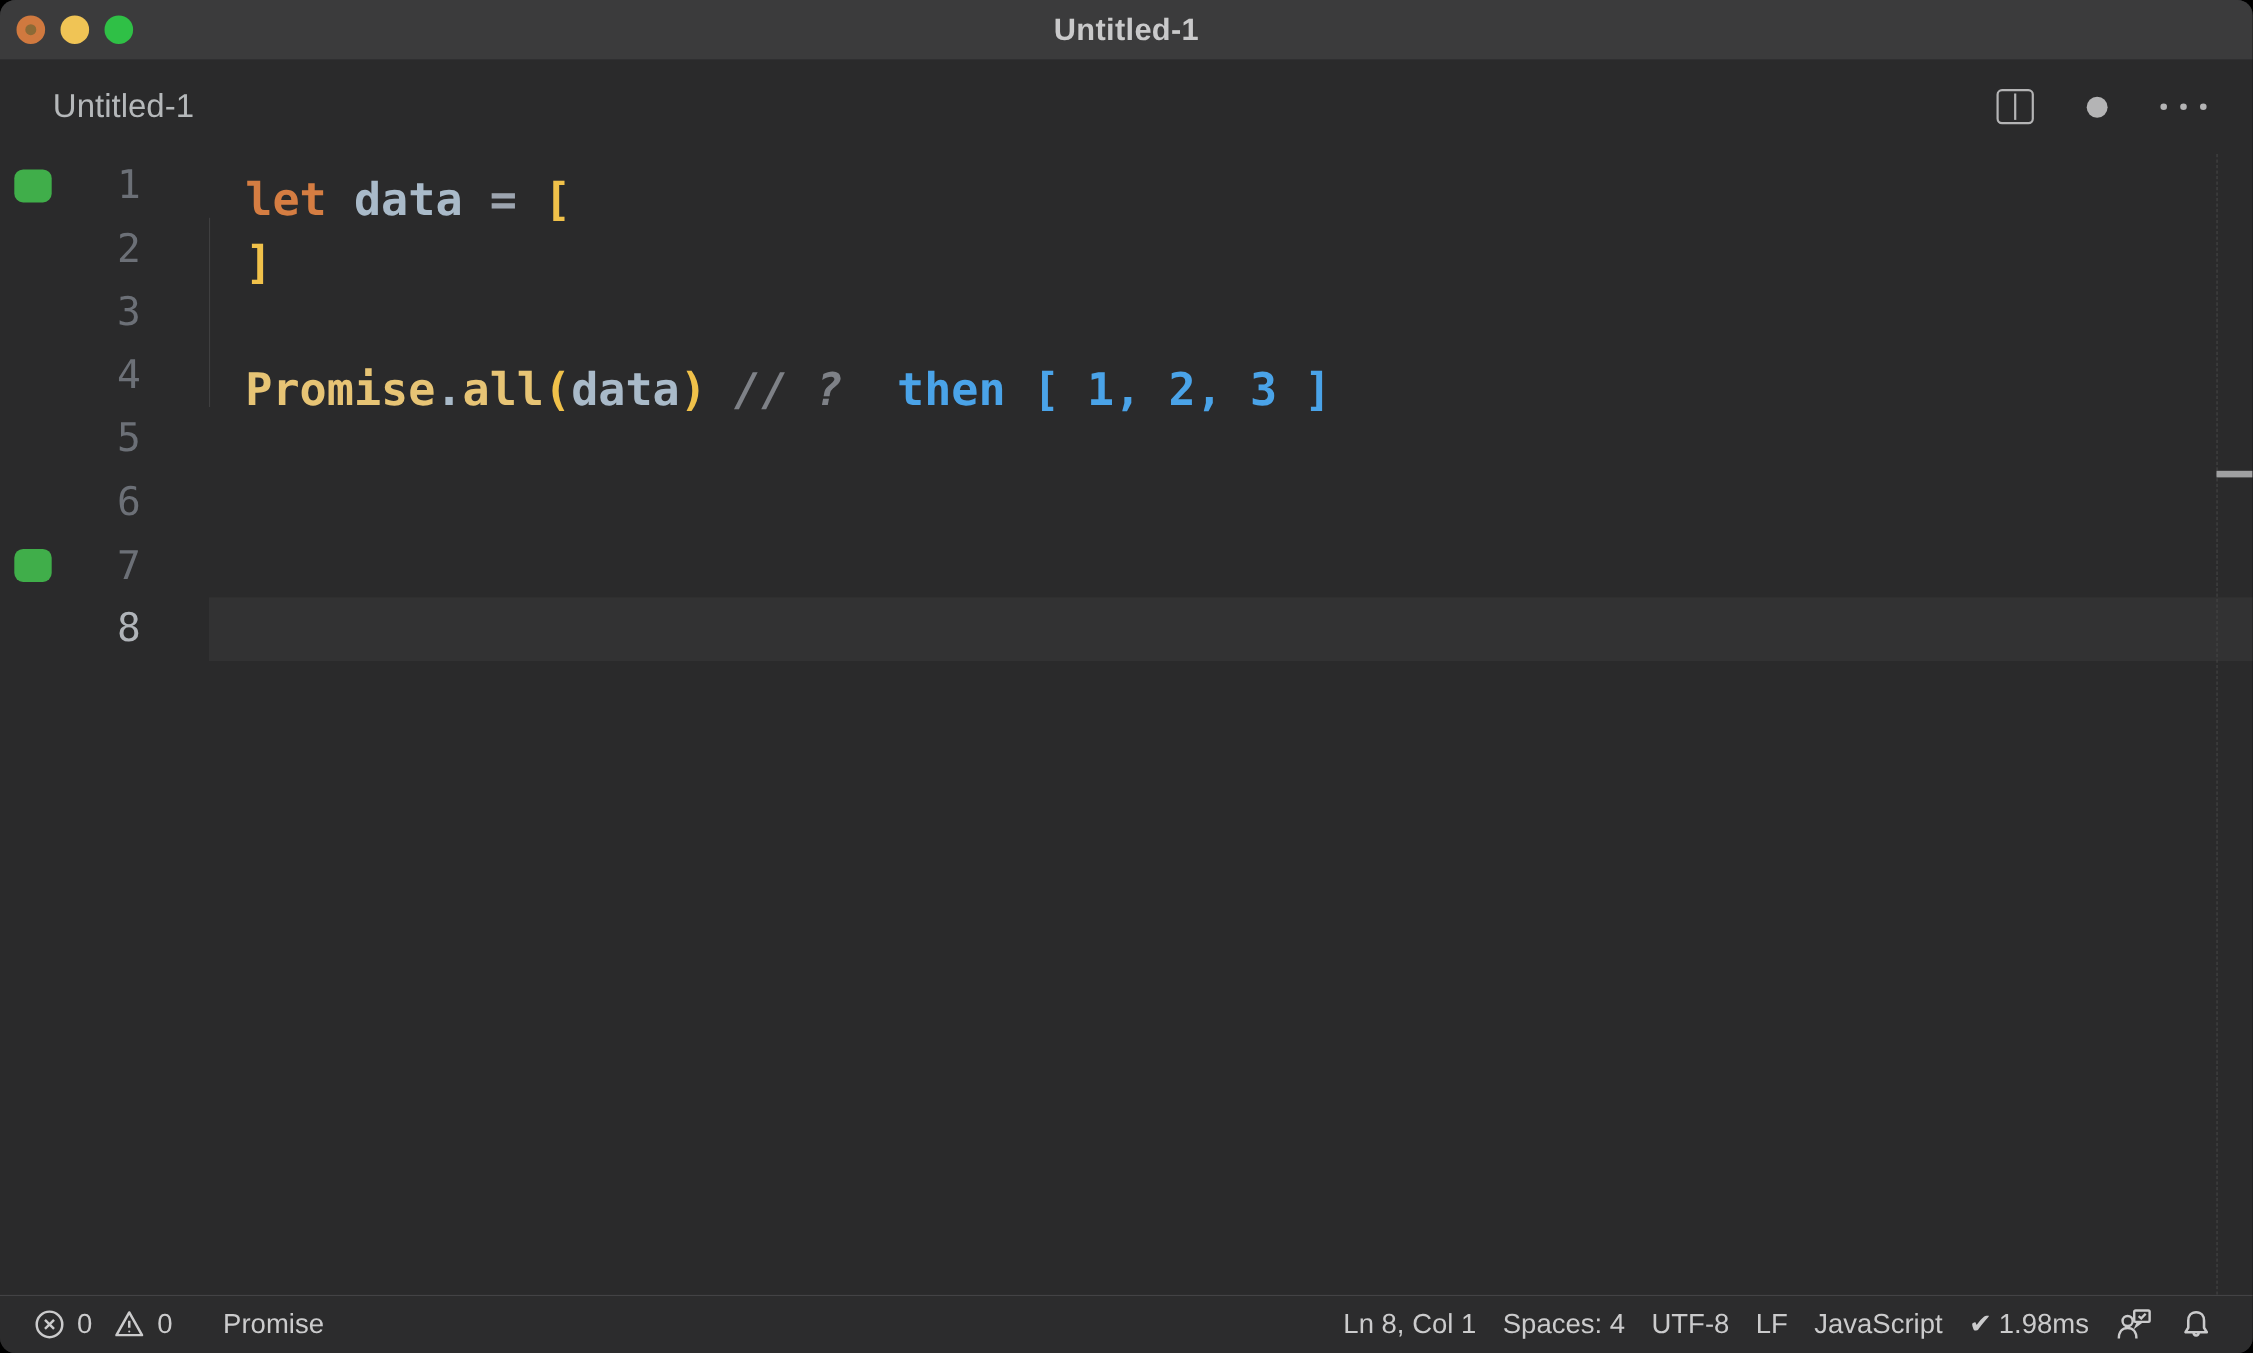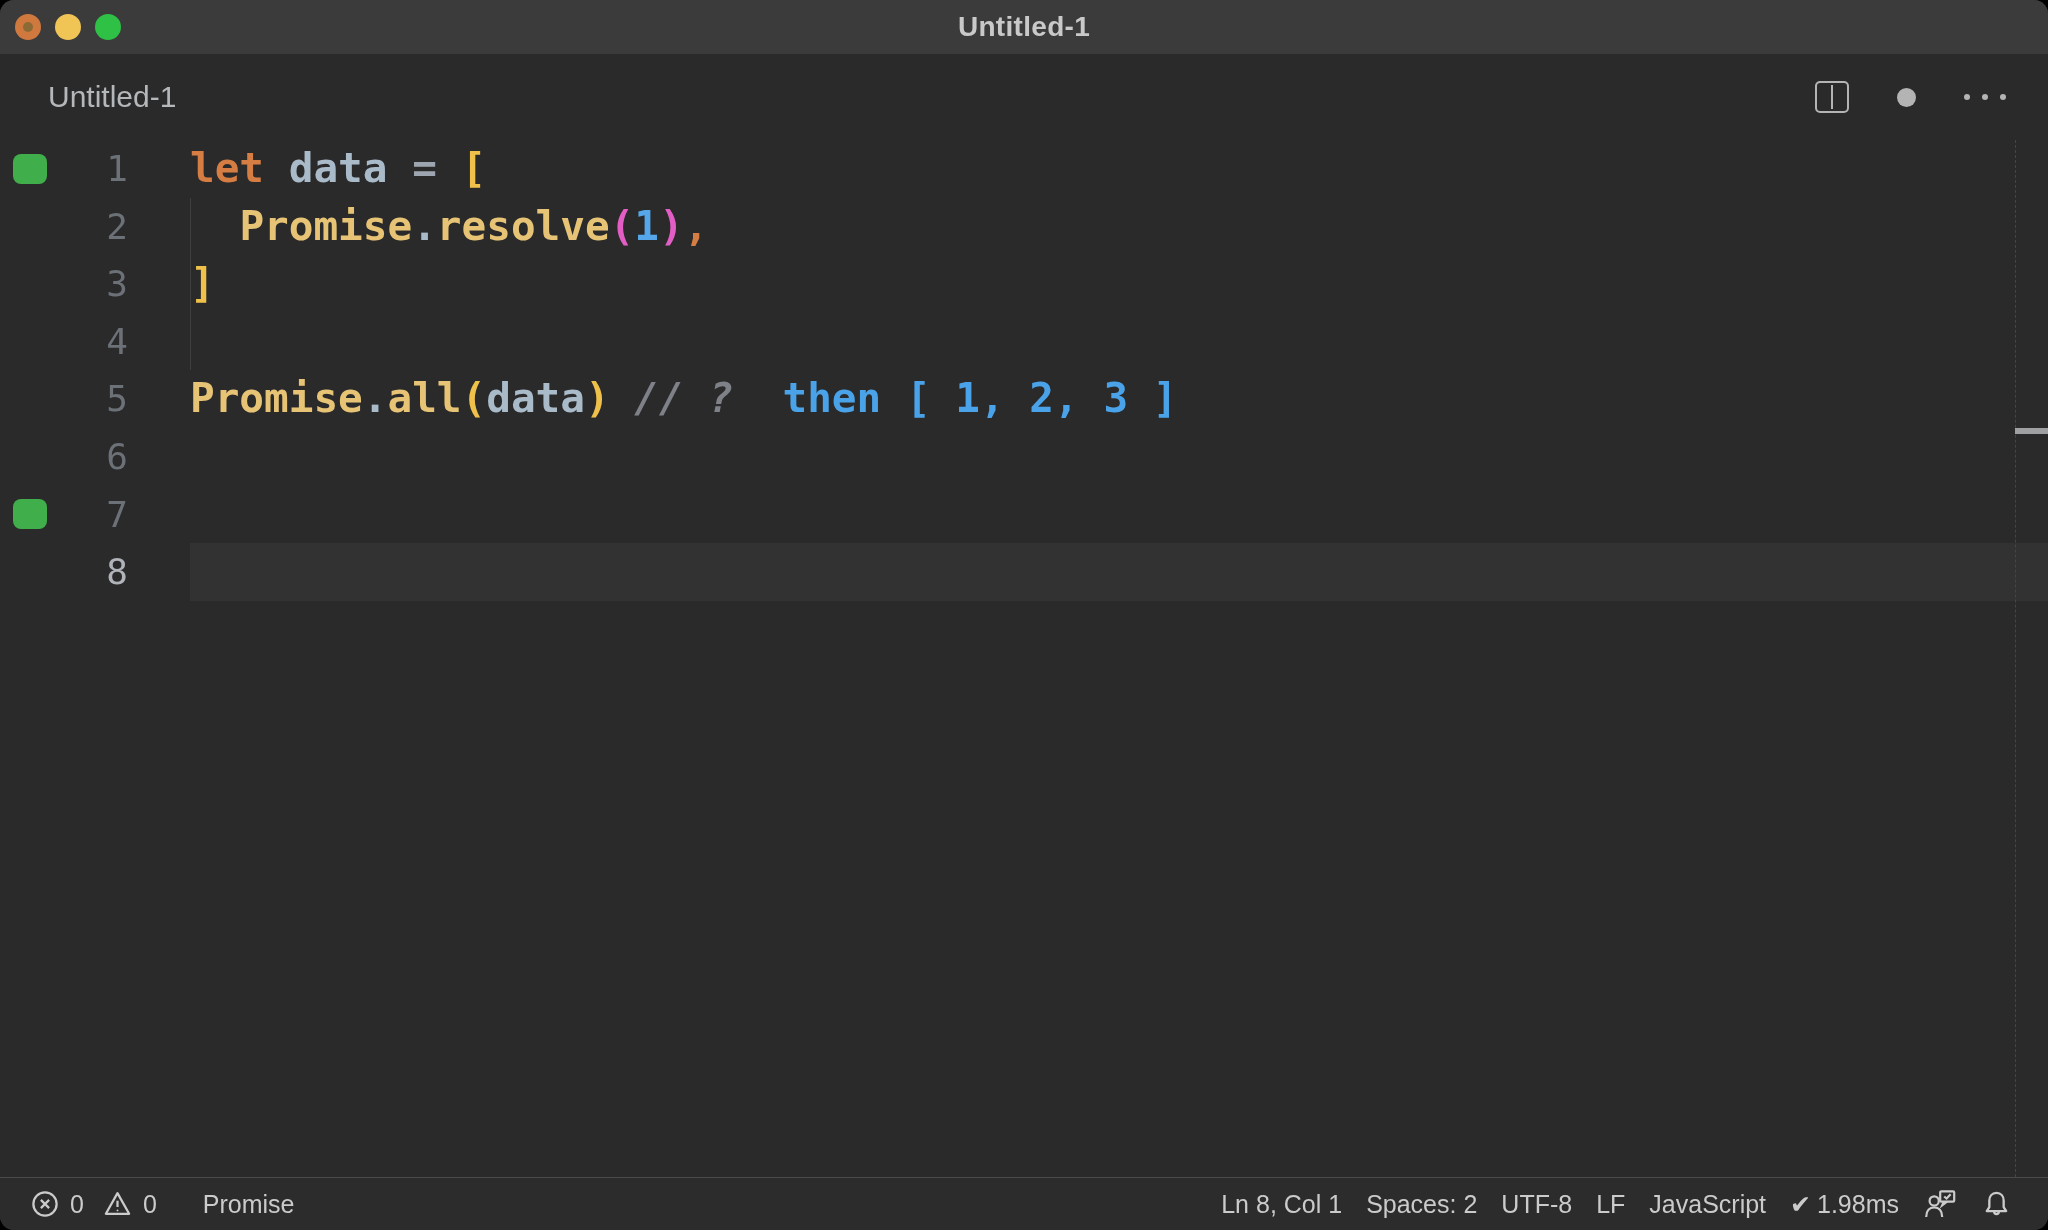--- a/index.html
+++ b/index.html
@@ -49,21 +49,21 @@
   .current-line { position:absolute; left:190px; right:0; height:58px; background:var(--current_line_bg); }
   .indent-guide { position:absolute; left:190px; width:1px; background:var(--indent_guide); }
   .gutter-deco { position:absolute; left:13px; top:0; width:34px; }
   .coverage-square { position:absolute; left:0; width:34px; height:30px; border-radius:8px; background:var(--quokka_coverage); }
   .line-numbers { position:absolute; left:0; top:0; width:128px; }
   .line-num {
     height:57.6px; line-height:57.6px; text-align:right;
     font-family:"DejaVu Sans Mono", monospace; font-size:36px; color:var(--linenum);
   }
   .line-num.active { color:var(--linenum_active); }
-  .code-lines { position:absolute; left:0; top:0; right:0; }
+  .code-lines { position:absolute; left:0; top:13px; right:0;padding-left:33px; }
   .code-line {
     position:relative; height:57.6px; line-height:57.6px; padding-left:190px;
     font-family:"DejaVu Sans Mono", monospace; font-size:41px; font-weight:700;
     white-space:pre; color:var(--variable);
   }
   .code-line span.italic { font-style:italic; }
 
   .overview-ruler { position:absolute; top:0; bottom:0; right:0; width:33px; border-left:1px dashed var(--ruler_border); }
   .ruler-cursor-marker { position:absolute; right:0; width:33px; height:6px; top:288px; background:var(--ruler_cursor_marker); }
 
@@ -123,21 +123,20 @@
         <div class="line-num">2</div>
         <div class="line-num">3</div>
         <div class="line-num">4</div>
         <div class="line-num">5</div>
         <div class="line-num">6</div>
         <div class="line-num">7</div>
         <div class="line-num active">8</div>
       </div>
     <div class="code-lines">
         <div class="code-line"><span style="color: var(--keyword);">let</span><span> </span><span style="color: var(--variable);">data</span><span> </span><span style="color: var(--operator);">=</span><span> </span><span style="color: var(--bracket_gold);">[</span></div>
-        <div class="code-line"><span>  </span><span style="color: var(--entity);">Promise</span><span style="color: var(--variable);">.</span><span style="color: var(--entity);">resolve</span><span style="color: var(--bracket_pink);">(</span><span style="color: var(--number);">1</span><span style="color: var(--bracket_pink);">)</span><span style="color: var(--comma);">,</span></div>
         <div class="code-line"><span style="color: var(--bracket_gold);">]</span></div>
         <div class="code-line"></div>
         <div class="code-line"><span style="color: var(--entity);">Promise</span><span style="color: var(--variable);">.</span><span style="color: var(--entity);">all</span><span style="color: var(--bracket_gold);">(</span><span style="color: var(--variable);">data</span><span style="color: var(--bracket_gold);">)</span><span> </span><span class="italic" style="color: var(--comment);">// ?</span><span>  </span><span style="color: var(--quokka_log);">then [ 1, 2, 3 ]</span></div>
         <div class="code-line"></div>
       </div>
     <div class="overview-ruler">
       <div class="ruler-cursor-marker"></div>
     </div>
   </div>
 
@@ -162,21 +161,21 @@
       </div>
       <div class="sb-item">
         <span>Promise</span>
       </div>
     </div>
     <div class="sb-right">
       <div class="sb-item">
         <span>Ln 8, Col 1</span>
       </div>
       <div class="sb-item">
-        <span>Spaces: 2</span>
+        <span>Spaces: 4</span>
       </div>
       <div class="sb-item">
         <span>UTF-8</span>
       </div>
       <div class="sb-item">
         <span>LF</span>
       </div>
       <div class="sb-item">
         <span>JavaScript</span>
       </div>

